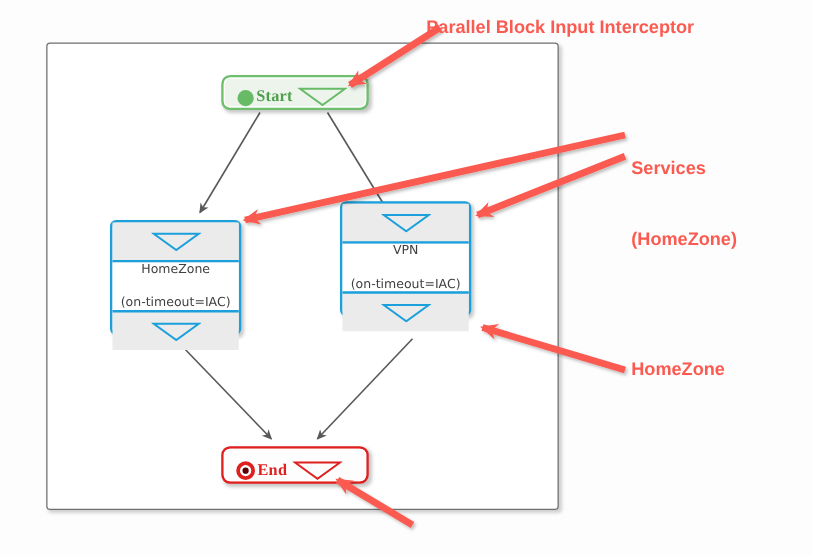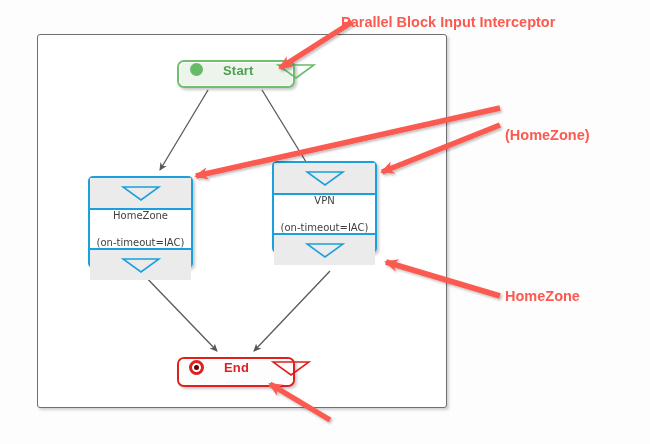--- a/index.html
+++ b/index.html
@@ -49,27 +49,28 @@
   
   .pill {
     display: flex;
     align-items: center;
     border-radius: 7px;
     box-sizing: border-box;
     box-shadow: 2px 2px 3px rgba(0,0,0,0.22);
   }
   .pill-inner {
     display: flex;
-    align-items: flex-start;
+    align-items: flex-end;
     width: 100%;
     height: 100%;
     border-radius: 5px;
     box-sizing: border-box;
     padding: 0 6px;
-    gap: 20px;
+    gap: 2px;
+    font-family: Liberation Serif, serif;
   }
   .pill-label {
     font-size: 13px;
     font-weight: bold;
     letter-spacing: 0.2px;
     white-space: nowrap;
   }
 
   
   #node-start {
@@ -304,19 +305,20 @@
 
       <line x1="500" y1="296" x2="386" y2="262" stroke="#fa5a50" stroke-width="5.5" marker-end="url(#arrowRed)"></line>
 
       <line x1="330" y1="420" x2="270" y2="384" stroke="#fa5a50" stroke-width="5.5" marker-end="url(#arrowRed)"></line>
     </g>
   </svg>
 
   <div class="anno" id="anno-input">Parallel Block Input Interceptor</div>
 
   <div class="anno" id="anno-services">
+    <div>Services</div>
     <div>(HomeZone)</div>
   </div>
 
   <div class="anno" id="anno-primary">HomeZone</div>
 
 
 </div>
 
 </body></html>

